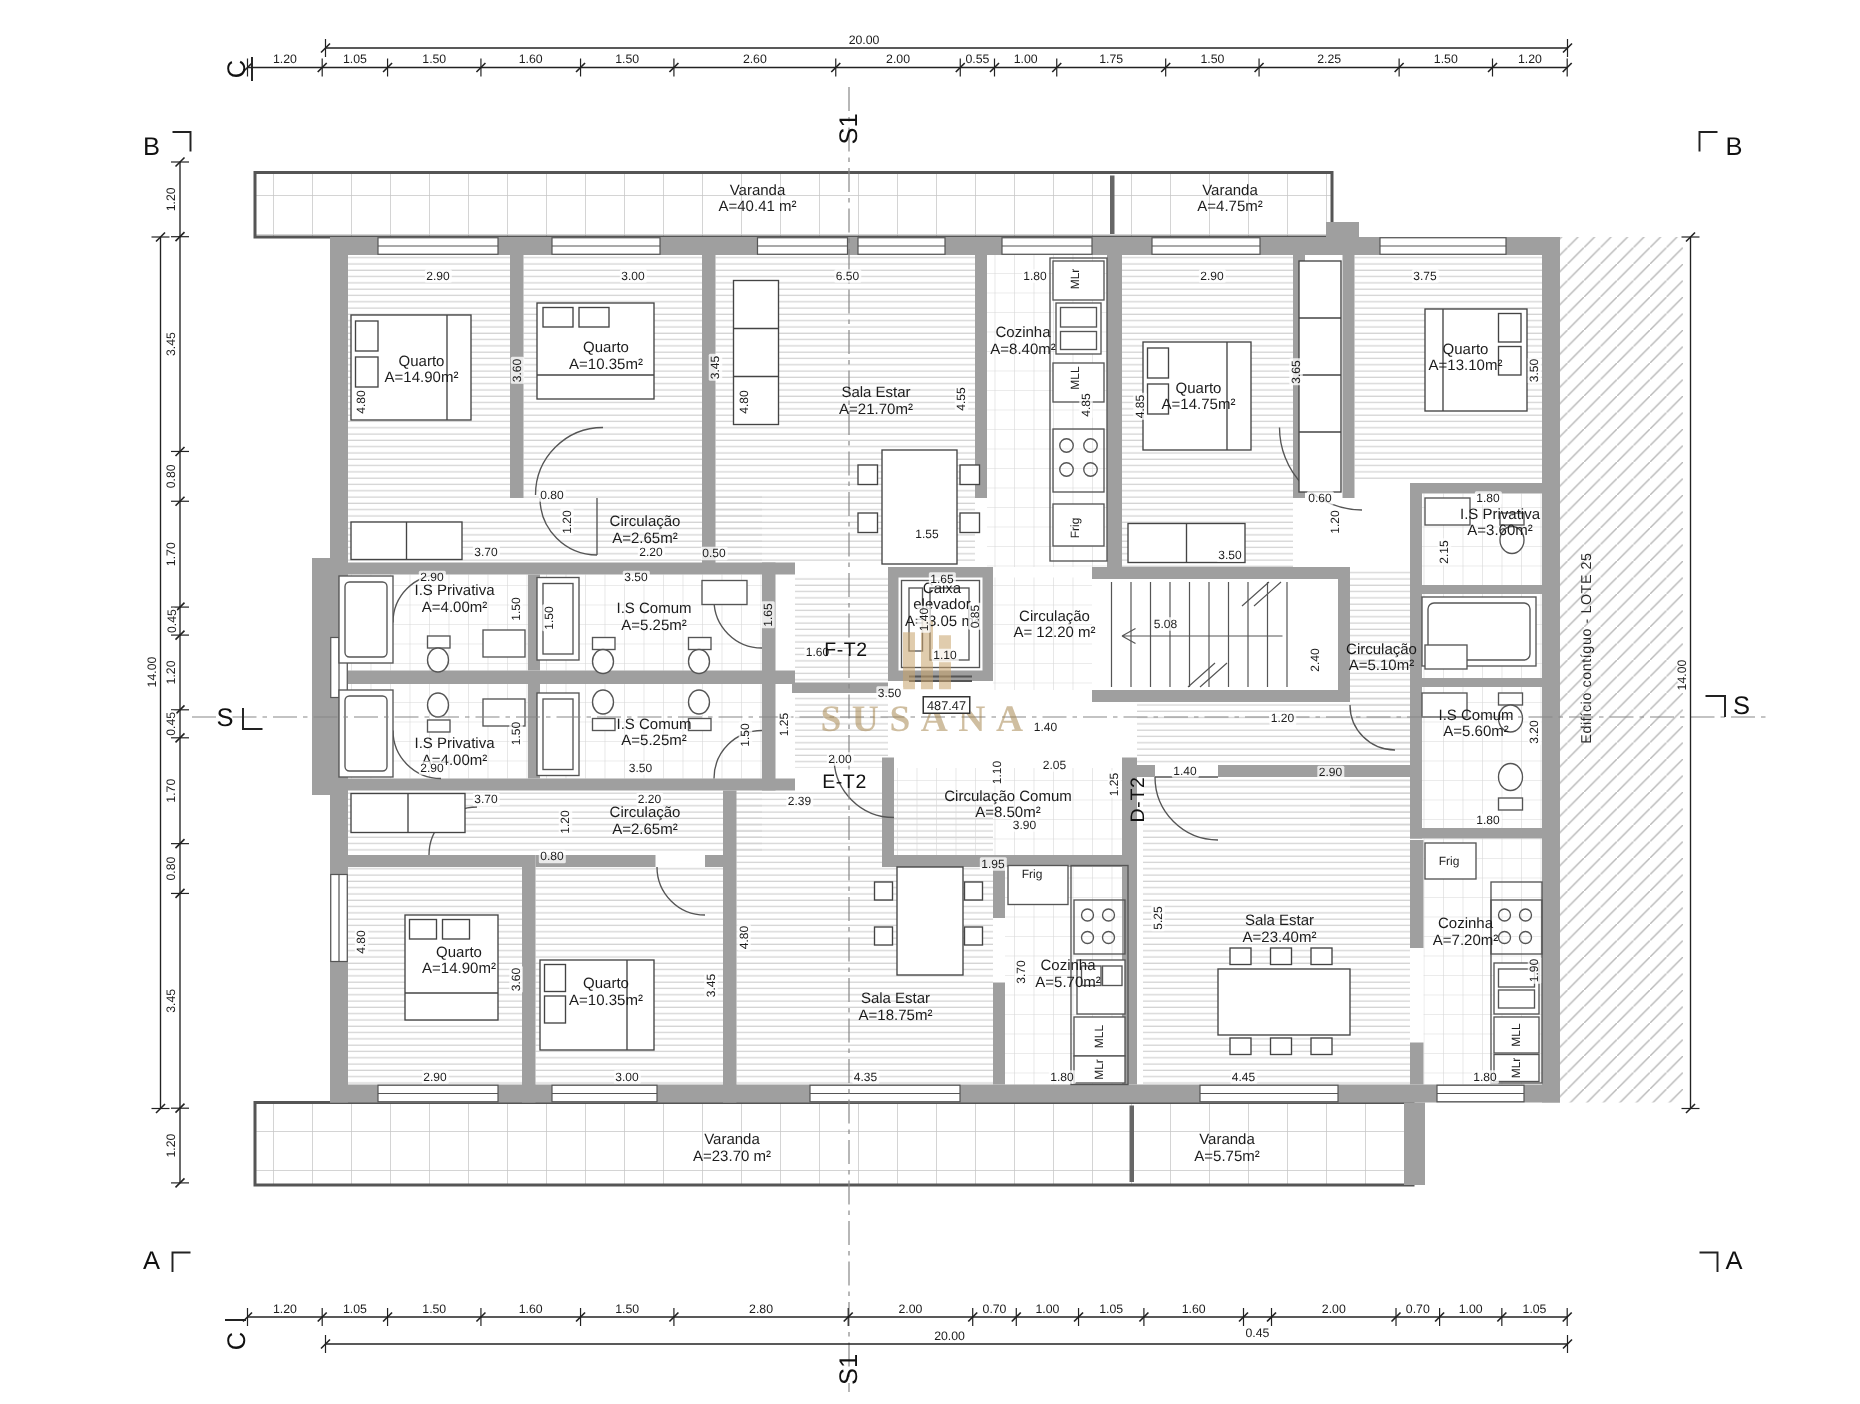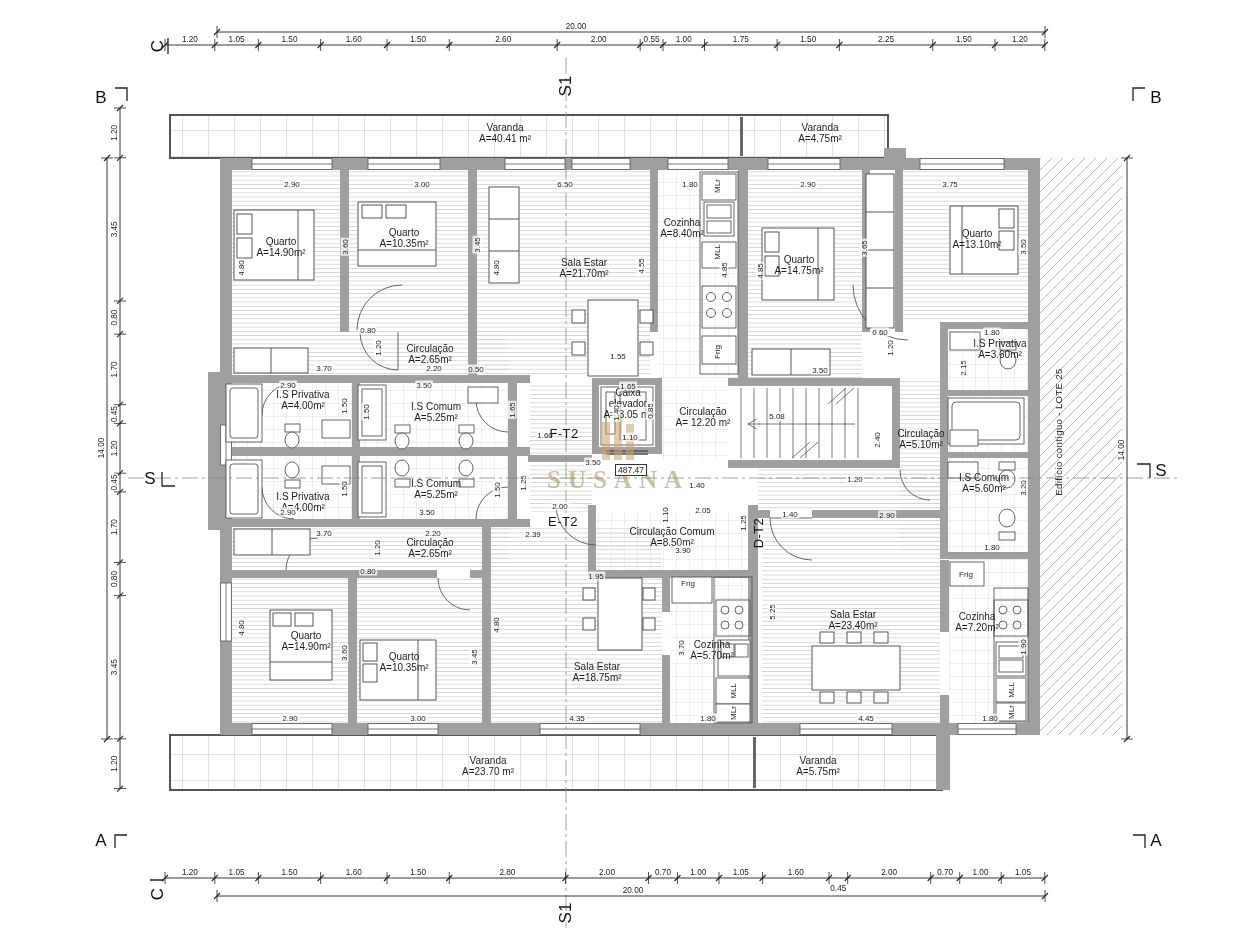--- a/index.html
+++ b/index.html
@@ -662,33 +662,33 @@
       <div class="lbl dim v" style="left: 743px; top: 523px;">1.25</div>
       <div class="lbl dim" style="left: 790px; top: 514px;">1.40</div>
       <div class="lbl dim" style="left: 887px; top: 515px;">2.90</div>
       <div class="lbl dim" style="left: 683px; top: 550px;">3.90</div>
       <div class="lbl dim" style="left: 324px; top: 533px;">3.70</div>
       <div class="lbl dim" style="left: 433px; top: 533px;">2.20</div>
       <div class="lbl dim v" style="left: 377px; top: 548px;">1.20</div>
       <div class="lbl dim" style="left: 368px; top: 571px;">0.80</div>
       <div class="lbl dim v" style="left: 1023px; top: 488px;">3.20</div>
       <div class="lbl dim" style="left: 992px; top: 547px;">1.80</div>
-      <div class="lbl dim" style="left: 596px; top: 576px;">1.95</div>
+      <div class="lbl dim" style="left: 662px; top: 576px;">1.95</div>
       <div class="lbl dim v" style="left: 241px; top: 628px;">4.80</div>
       <div class="lbl dim v" style="left: 344px; top: 653px;">3.60</div>
       <div class="lbl dim v" style="left: 474px; top: 657px;">3.45</div>
       <div class="lbl dim v" style="left: 496px; top: 625px;">4.80</div>
       <div class="lbl dim v" style="left: 681px; top: 648px;">3.70</div>
       <div class="lbl dim v" style="left: 772px; top: 612px;">5.25</div>
       <div class="lbl dim v" style="left: 1023px; top: 647px;">1.90</div>
       <div class="lbl dim" style="left: 290px; top: 718px;">2.90</div>
       <div class="lbl dim" style="left: 418px; top: 718px;">3.00</div>
       <div class="lbl dim" style="left: 577px; top: 718px;">4.35</div>
       <div class="lbl dim" style="left: 708px; top: 718px;">1.80</div>
-      <div class="lbl dim" style="left: 866px; top: 718px;">4.45</div>
+      <div class="lbl dim" style="left: 829px; top: 718px;">4.45</div>
       <div class="lbl dim" style="left: 990px; top: 718px;">1.80</div>
       <div class="lbl app v" style="left: 717px; top: 186px;">MLr</div>
       <div class="lbl app v" style="left: 717px; top: 252px;">MLL</div>
       <div class="lbl app v" style="left: 717px; top: 352px;">Frig</div>
       <div class="lbl app" style="left: 688px; top: 583px;">Frig</div>
       <div class="lbl app v" style="left: 733px; top: 691px;">MLL</div>
       <div class="lbl app v" style="left: 733px; top: 713px;">MLr</div>
       <div class="lbl app" style="left: 966px; top: 574px;">Frig</div>
       <div class="lbl app v" style="left: 1011px; top: 690px;">MLL</div>
       <div class="lbl app v" style="left: 1011px; top: 712px;">MLr</div>

